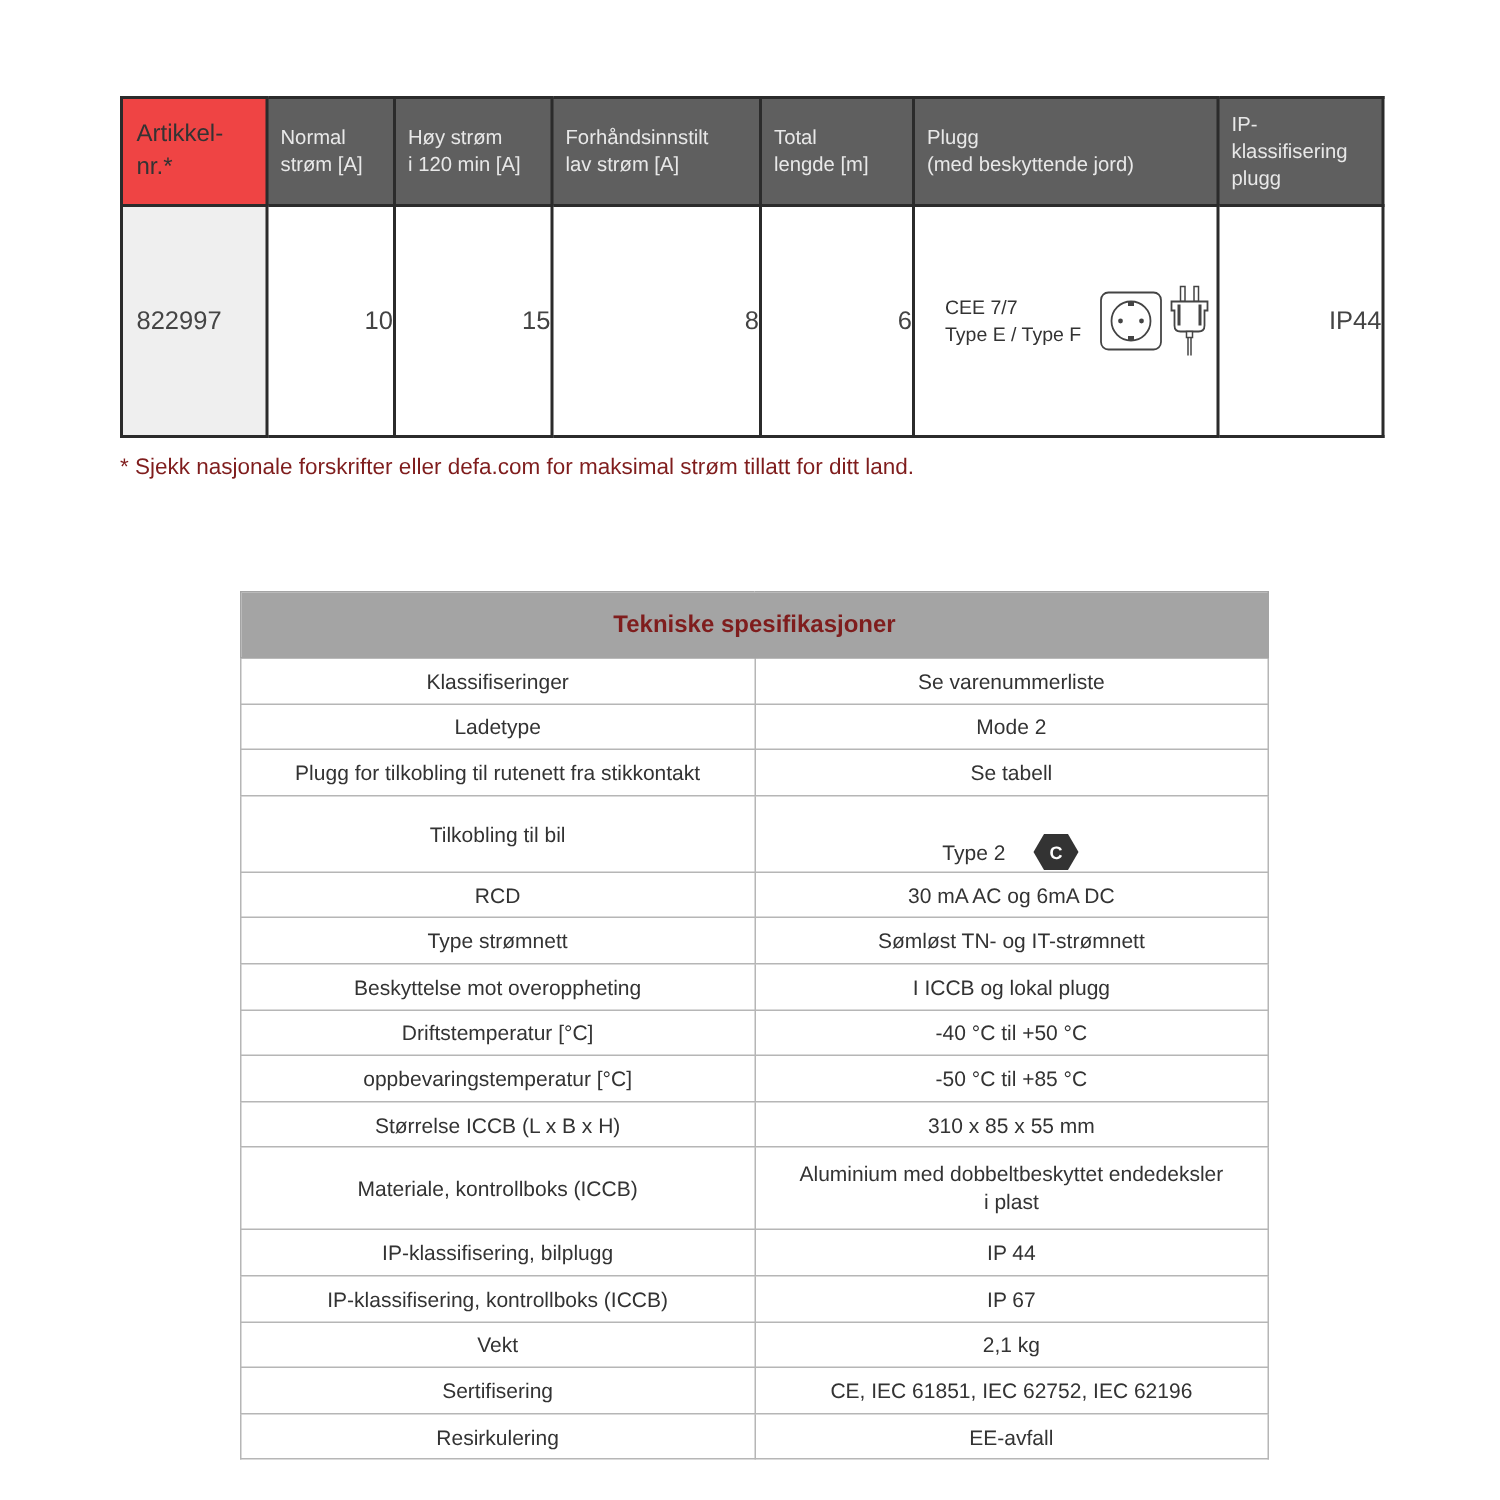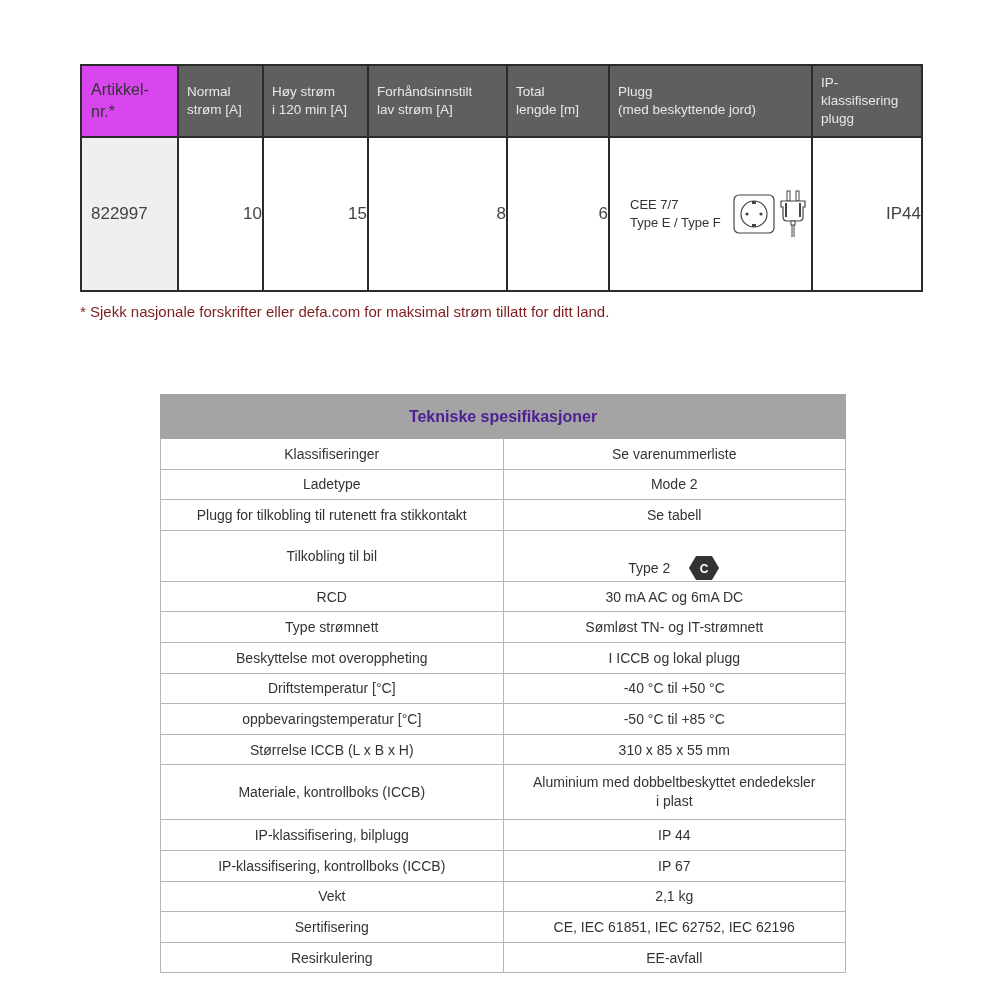--- a/index.html
+++ b/index.html
@@ -5,34 +5,34 @@
   html, body { margin: 0; padding: 0; background: #ffffff; }
   body { width: 1000px; height: 1000px; position: relative; overflow: hidden;
          font-family: "Liberation Sans", sans-serif; color: #333; }
 
   
   .prod { position: absolute; left: 80px; top: 64px; width: 841px; border-collapse: collapse;
           table-layout: fixed; }
   .prod td, .prod th { border: 2px solid #2b2b2b; padding: 0; }
   .prod th { background: #5f5f5f; color: #e8e8e8; font-weight: normal; font-size: 13.5px;
              text-align: left; vertical-align: middle; padding: 0 8px; line-height: 1.35; height: 70px; }
-  .prod th.art { background: #d946ef; color: #333; font-size: 16px; padding-left: 9px; }
+  .prod th.art { background: #ef4444; color: #333; font-size: 16px; padding-left: 9px; }
   .prod td { height: 152px; text-align: right; font-size: 17px; color: #444; }
   .prod td.art { background: #efefef; text-align: left; padding-left: 9px; }
   .prod td.plug { text-align: left; padding-left: 8px; font-size: 13px; }
   .plug-wrap { display: flex; align-items: center; gap: 12px; margin-left: 12px; }
   .plug-text { line-height: 1.35; color: #333; }
   .plug-icons { display: flex; align-items: center; gap: 2px; }
 
   .footnote { position: absolute; left: 80px; top: 303px; font-size: 15px; color: #7f1d1d; }
 
   
   .spec { position: absolute; left: 160px; top: 394px; width: 686px; border-collapse: collapse;
           table-layout: fixed; }
-  .spec th { background: #a4a4a4; color: #4c1d95; font-size: 16px; font-weight: bold; height: 41px;
+  .spec th { background: #a4a4a4; color: #7f1d1d; font-size: 16px; font-weight: bold; height: 41px;
              border: 1px solid #a4a4a4; text-align: center; }
   .spec td { border: 1px solid #b6b6b6; font-size: 14px; color: #333; height: 29.6px; padding: 0 9px; }
   .spec td.k { width: 314px; text-align: center; }
   .spec td.v { text-align: center; }
   .spec tr.tall td { height: 54px; line-height: 1.35; }
   .type2 { display: inline-flex; align-items: center; gap: 18px; margin-top: 24px; }
 </style>
 </head>
 <body>
 

